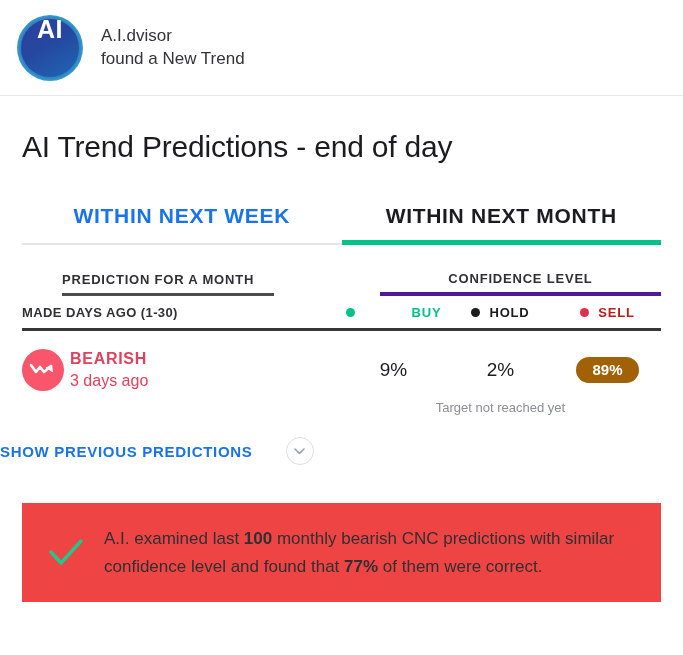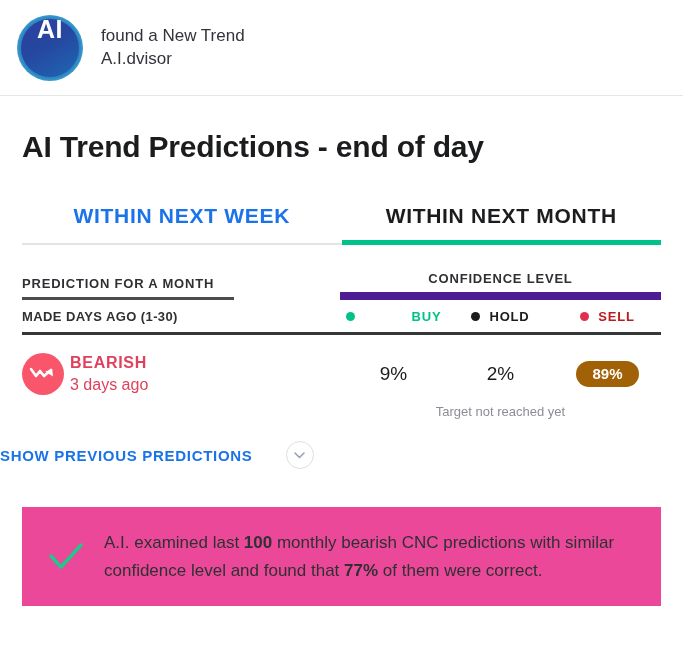--- a/index.html
+++ b/index.html
@@ -56,21 +56,21 @@
   }
   .brand-line {
     font-size: 17px;
     color: #32343a;
   }
 
   
   .page-title {
     margin: 34px 0 0 22px;
     font-size: 30px;
-    font-weight: bold;
+    font-weight: normal;
     color: #1b1c1e;
     letter-spacing: -0.2px;
   }
 
   
   .tabs {
     display: flex;
     margin-top: 40px;
     padding: 0 22px;
   }
@@ -101,31 +101,32 @@
     align-items: flex-end;
   }
   .head-prediction {
     width: 212px;
     font-size: 13px;
     font-weight: bold;
     letter-spacing: 0.8px;
     color: #2f3033;
     padding-bottom: 6px;
     border-bottom: 3px solid #4b4c4f;
+    margin-left: 40px;
   }
   .head-spacer { width: 106px; }
   .head-confidence {
     flex: 1 1 auto;
     text-align: center;
     font-size: 13px;
     font-weight: bold;
     letter-spacing: 0.8px;
     color: #2f3033;
     padding-bottom: 6px;
-    border-bottom: 8px solid #4c1d95;
+    border-bottom: 4px solid #4c1d95;
   }
   .head-row-2 {
     display: flex;
     align-items: center;
     padding: 9px 0 8px 0;
     border-bottom: 3px solid #353638;
   }
   .head-madedays {
     width: 318px;
     font-size: 13px;
@@ -248,21 +249,21 @@
     display: flex;
     align-items: center;
     justify-content: center;
     cursor: pointer;
     background: #ffffff;
   }
 
   
   .summary {
     margin: 38px 22px 0 22px;
-    background: #ec4899;
+    background: #ef4444;
     display: flex;
     align-items: center;
     padding: 22px 26px 22px 20px;
     box-sizing: border-box;
   }
   .summary-check {
     flex: 0 0 auto;
     width: 48px;
     display: flex;
     align-items: center;
@@ -277,22 +278,22 @@
   .summary-text b { font-weight: bold; }
 </style>
 </head>
 <body>
 
 <div class="brand-header">
   <div class="brand-logo">
     <span class="brand-logo-text">AI</span>
   </div>
   <div class="brand-titles">
+    <div class="brand-line">A.I.dvisor</div>
     <div class="brand-line">found a New Trend</div>
-    <div class="brand-line">A.I.dvisor</div>
   </div>
 </div>
 
 <div class="page-title">AI Trend Predictions - end of day</div>
 
 <div class="tabs">
   <div class="tab inactive">WITHIN NEXT WEEK</div>
   <div class="tab active">WITHIN NEXT MONTH</div>
 </div>
 

